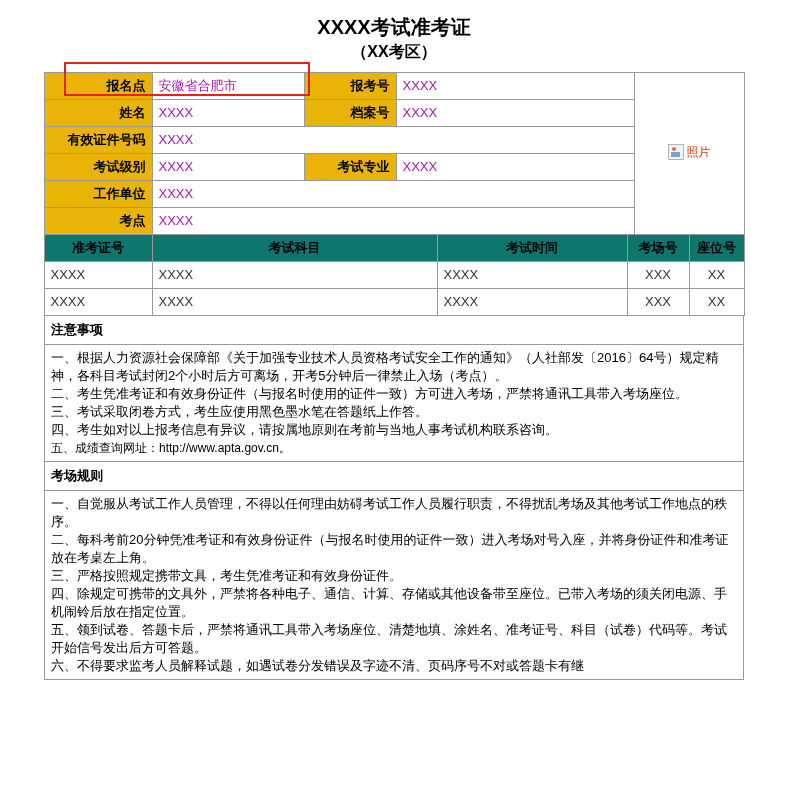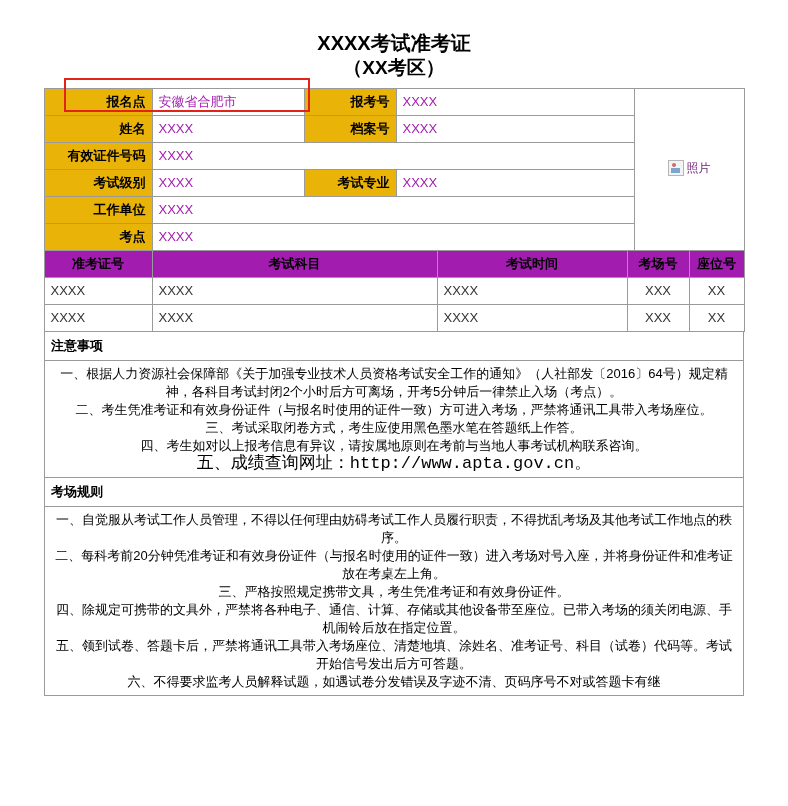--- a/index.html
+++ b/index.html
@@ -12,34 +12,33 @@
     height: 806px;
     font-family: "Liberation Sans", sans-serif;
     color: #000000;
     font-size: 13px;
   }
   .page {
     width: 788px;
     height: 764px;
     position: relative;
     box-sizing: border-box;
-    margin-top: 16px;
   }
   .title-block {
     text-align: center;
     padding-top: 14px;
   }
   .title-main {
     font-size: 20px;
     font-weight: bold;
     letter-spacing: 0px;
     line-height: 26px;
   }
   .title-sub {
-    font-size: 19px;
+    font-size: 16px;
     font-weight: bold;
     line-height: 24px;
   }
   .sheet {
     width: 700px;
     margin: 8px auto 0 auto;
     border-collapse: collapse;
     table-layout: fixed;
   }
   .sheet td, .sheet th {
@@ -62,21 +61,21 @@
   .photo-cell {
     text-align: center;
     vertical-align: middle;
     width: 110px;
   }
   .broken-img {
     display: inline-flex;
     align-items: center;
     gap: 3px;
     font-size: 12px;
-    color: #701a75;
+    color: #c2410c;
   }
   .broken-icon {
     display: inline-block;
     width: 14px;
     height: 14px;
     border: 1px solid #b5b5b5;
     background: #f3f3f3;
     position: relative;
   }
   .broken-icon:before {
@@ -96,46 +95,46 @@
   }
   .hl-box {
     position: absolute;
     border: 2px solid #e2231a;
     box-sizing: border-box;
     pointer-events: none;
   }
   .subject-head td {
     text-align: center;
     font-weight: bold;
-    background: #a21caf;
+    background: #0f766e;
   }
   .subject-row td {
     text-align: left;
     color: #333;
   }
   .subject-row td.c {
     text-align: center;
   }
   .section-head td {
     text-align: left;
     font-weight: bold;
     padding: 5px 6px;
   }
   .para-cell {
-    text-align: center;
+    text-align: left;
     line-height: 21px;
     padding: 3px 8px 3px 8px;
   }
   .para {
     margin: 0;
     text-indent: 0;
   }
   .mono {
-    font-family: Liberation Mono, monospace;
-    font-size: 17px;
+    font-family: Liberation Sans, sans-serif;
+    font-size: 12px;
   }
 </style>
 </head>
 <body>
 
 <div class="page">
 
   <div class="title-block">
     <div class="title-main">XXXX考试准考证</div>
     <div class="title-sub">（XX考区）</div>

